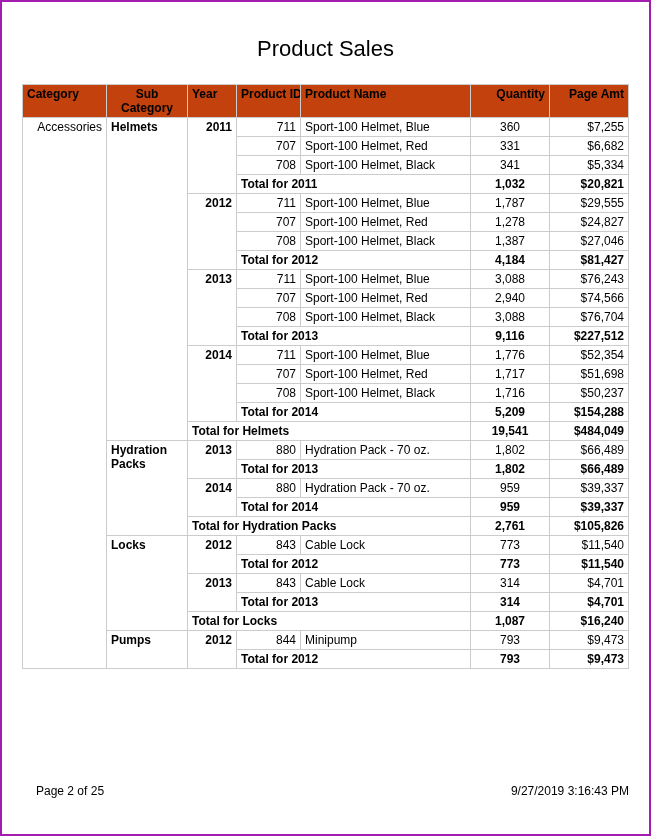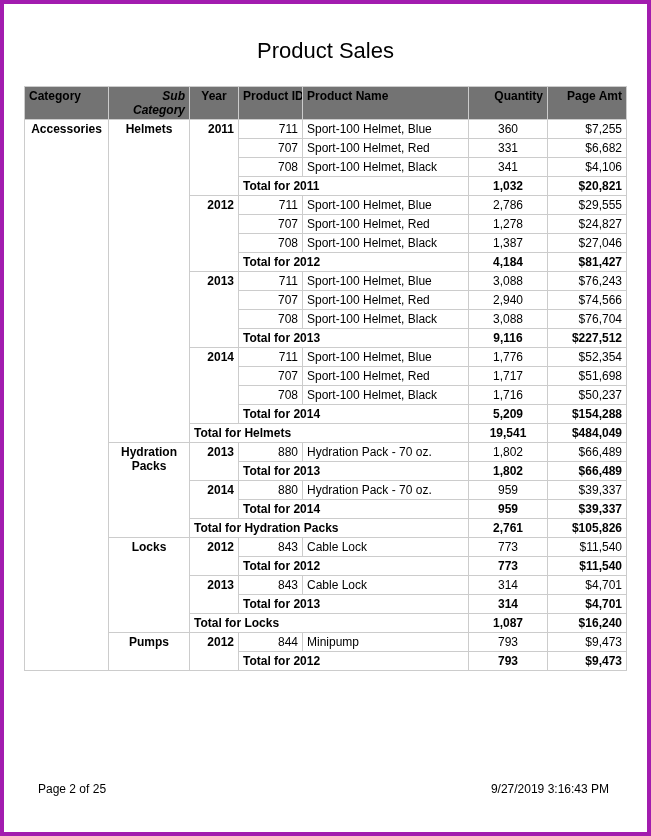--- a/index.html
+++ b/index.html
@@ -7,21 +7,21 @@
     padding: 0;
     background: #fff;
     font-family: "Segoe UI", Arial, sans-serif;
     font-size: 12px;
     color: #000;
   }
   .page {
     box-sizing: border-box;
     width: 651px;
     height: 836px;
-    border: 4px solid #a21caf;
+    border: 2px solid #a21caf;
     padding: 28px 20px 20px 20px;
     position: relative;
     display: flex;
     flex-direction: column;
   }
   .title {
     text-align: center;
     font-size: 22px;
     font-weight: 400;
     margin: 6px 0 22px 0;
@@ -33,47 +33,47 @@
   }
   table.report th, table.report td {
     border: 1px solid #ccc;
     padding: 2px 4px;
     vertical-align: top;
     overflow: hidden;
     white-space: nowrap;
   }
   table.report th {
     font-weight: 700;
-    background: #737373;
+    background: #c2410c;
   }
   .th-cat   { text-align:left; width:75px; }
-  .th-sub   { text-align:right; width:72px;font-style:italic; }
-  .th-year  { text-align:center; width:40px; }
+  .th-sub   { text-align:center; width:72px; }
+  .th-year  { text-align:left; width:40px; }
   .th-prod  { text-align:left; width:55px; white-space:normal; }
   .th-name  { text-align:left; }
   .th-qty   { text-align:right; width:70px; }
   .th-amt   { text-align:right; width:70px; }
 
-  .c-cat  { text-align:center; font-weight:700; }
-  .c-sub  { text-align:center; font-weight:700; }
+  .c-cat  { text-align:right; font-weight:400; }
+  .c-sub  { text-align:left; font-weight:700; }
   .c-year { text-align:right; font-weight:700; }
   .c-pid  { text-align:right; }
   .c-name { text-align:left; }
   .c-qty  { text-align:center; }
   .c-amt  { text-align:right; }
 
   .total .c-name { font-weight:700; }
   .total .c-qty  { font-weight:700; }
   .total .c-amt  { font-weight:700;margin-top:20px; }
 
   .footer {
     position: absolute;
     bottom: 36px;
     left: 34px;
-    right: 38px;
+    right: 20px;
     display: flex;
     justify-content: space-between;
     font-size: 12px;
     color: #000;
   }
 </style>
 </head>
 <body>
 
 <div class="page">
@@ -104,32 +104,32 @@
         <tr>
           <td class="c-pid">707</td>
           <td class="c-name">Sport-100 Helmet, Red</td>
           <td class="c-qty">331</td>
           <td class="c-amt">$6,682</td>
         </tr>
         <tr>
           <td class="c-pid">708</td>
           <td class="c-name">Sport-100 Helmet, Black</td>
           <td class="c-qty">341</td>
-          <td class="c-amt">$4,106</td>
+          <td class="c-amt">$5,334</td>
         </tr>
         <tr class="total">
           <td class="c-name" colspan="2">Total for 2011</td>
           <td class="c-qty">1,032</td>
           <td class="c-amt">$20,821</td>
         </tr>
         <tr>
           <td class="c-year" rowspan="4">2012</td>
           <td class="c-pid">711</td>
           <td class="c-name">Sport-100 Helmet, Blue</td>
-          <td class="c-qty">2,786</td>
+          <td class="c-qty">1,787</td>
           <td class="c-amt">$29,555</td>
         </tr>
         <tr>
           <td class="c-pid">707</td>
           <td class="c-name">Sport-100 Helmet, Red</td>
           <td class="c-qty">1,278</td>
           <td class="c-amt">$24,827</td>
         </tr>
         <tr>
           <td class="c-pid">708</td>

